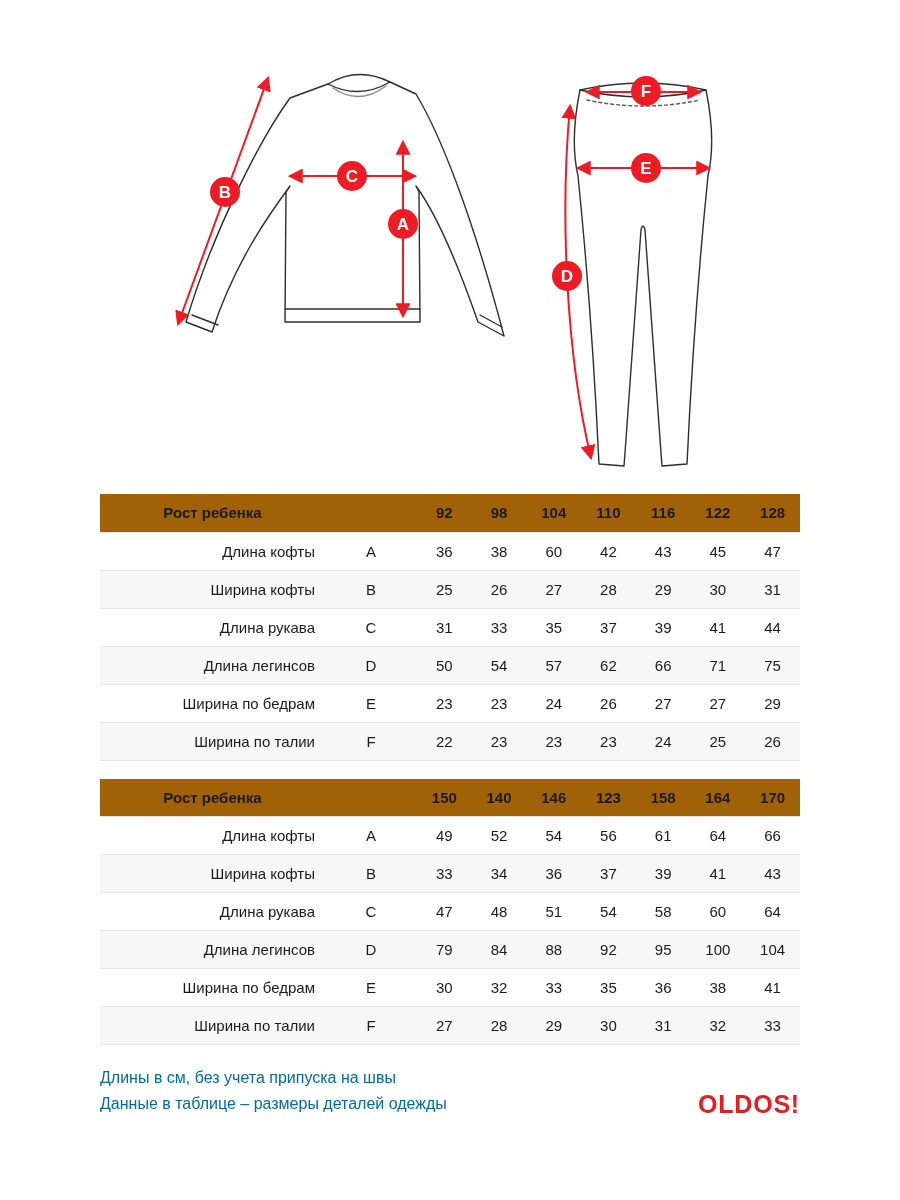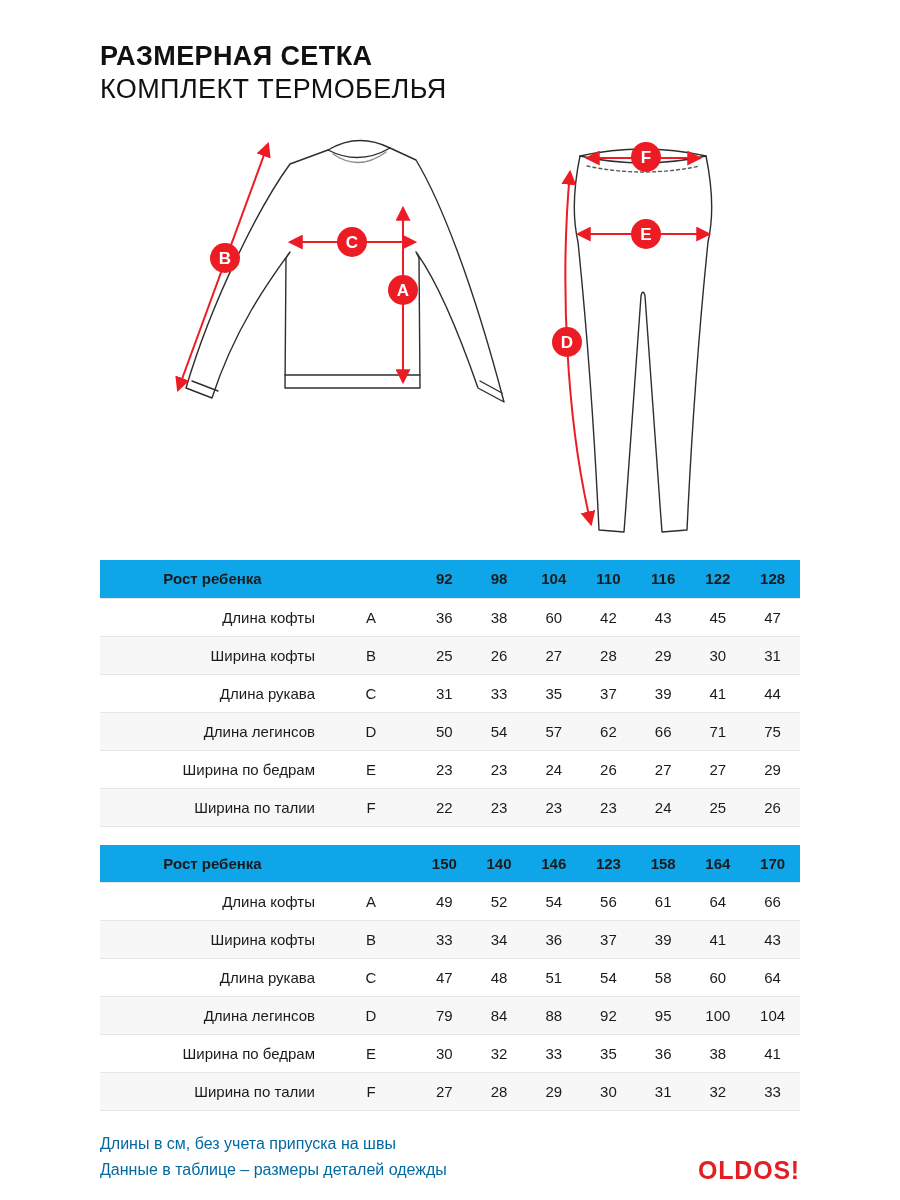--- a/index.html
+++ b/index.html
@@ -27,21 +27,21 @@
 
   .size-table {
     width: 100%; border-collapse: collapse; table-layout: fixed;
     font-size: 15px; color: #1b1b1b; margin-top: 18px;
   }
   .size-table th, .size-table td {
     height: 38px; padding: 0 10px;
     border-bottom: 1px solid #e6e6e6;
     font-weight: 400;
   }
-  .size-table thead tr { background: #0ea5e9; }
+  .size-table thead tr { background: #a16207; }
   .size-table thead th { font-weight: 700; }
   .size-table tbody tr:nth-child(even) { background: #f7f7f7; }
   .c-label { text-align: right; }
   .size-table thead th.c-label { text-align: center; }
   .c-letter { text-align: center; }
   .c-num { text-align: center; }
 
   .footer {
     margin-top: 20px;
     display: flex; justify-content: space-between; align-items: flex-end;
@@ -50,24 +50,20 @@
   .brand-logo {
     font-size: 25px; font-weight: 800; letter-spacing: 0.8px;
     color: #e31e24; line-height: 26px;
   }
 </style>
 </head>
 <body>
 
 <div class="page">
 
-  <div class="title">
-    <h1>РАЗМЕРНАЯ СЕТКА</h1>
-    <h2>КОМПЛЕКТ ТЕРМОБЕЛЬЯ</h2>
-  </div>
 
   <div class="diagram">
     <svg width="700" height="412" viewBox="0 0 700 412">
       <defs>
         <marker id="ah" viewBox="0 0 10 10" refX="8.5" refY="5" markerWidth="7.5" markerHeight="7.5" orient="auto-start-reverse">
           <path d="M0,0 L10,5 L0,10 Z" fill="#ed1c24"></path>
         </marker>
       </defs>
 
       <g fill="#ffffff" stroke="#2e2e2e" stroke-width="1.4" stroke-linejoin="round" stroke-linecap="round">

